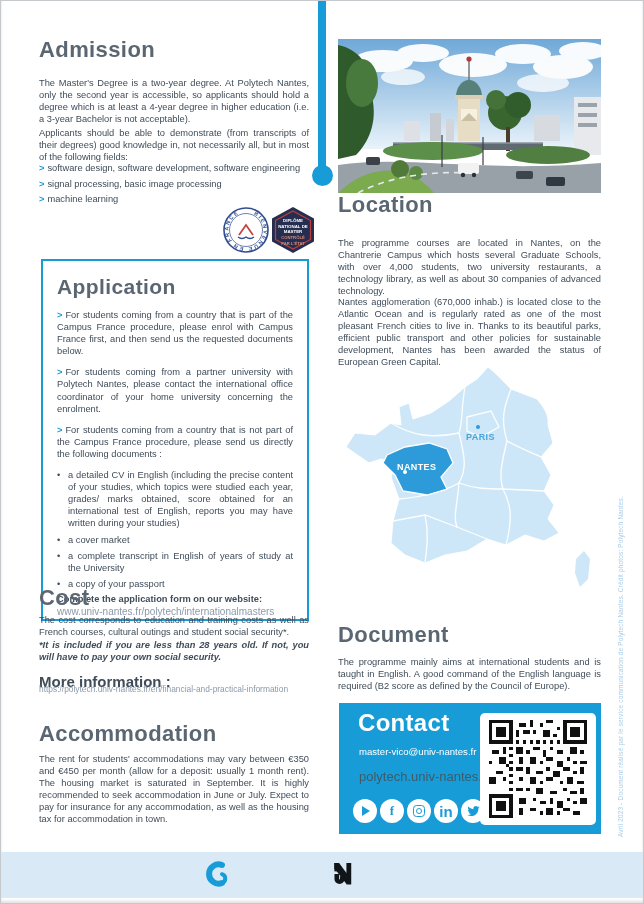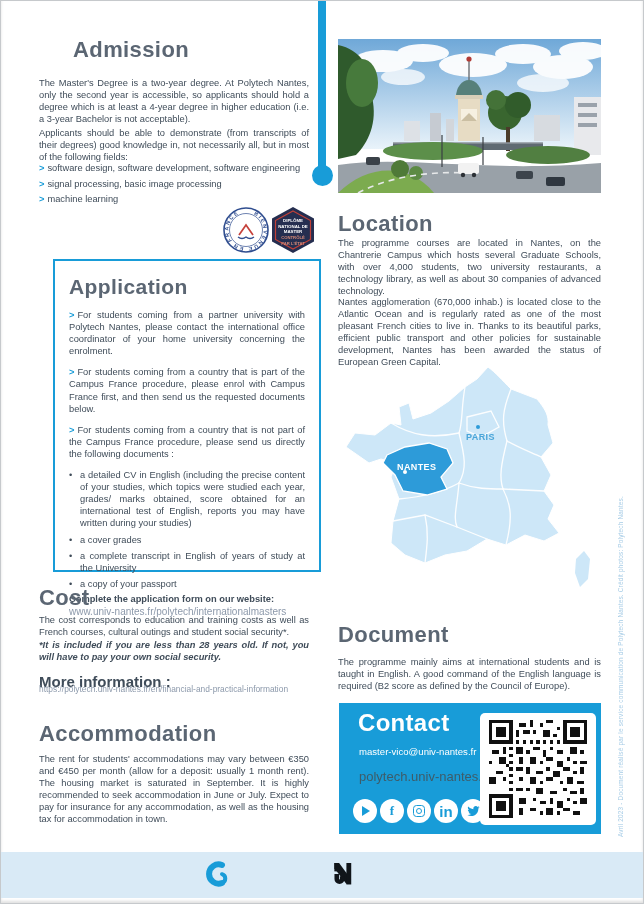--- a/index.html
+++ b/index.html
@@ -12,21 +12,21 @@
               text-align:justify; }
   .chev { color:#189cd8; font-weight:700; margin-right:3px; }
   .bl { font-size:9.3px; line-height:12.2px; color:#3f4c59; margin-bottom:3.4px; }
   .url { color:#8c99ab; font-weight:400; }
 
   
   .vline { position:absolute; left:317px; top:0; width:8px; height:168px; background:#189cd8; }
   .vdot  { position:absolute; left:311px; top:164px; width:21px; height:21px; border-radius:50%; background:#189cd8; }
 
   
-  .app-box { position:absolute; left:52px; top:258px; width:268px; height:313px;
+  .app-box { position:absolute; left:40px; top:258px; width:268px; height:362px;
              border:2px solid #189cd8; padding:12px 14px 0 14px; }
   .app-box .h1i { position:static; font-weight:700; color:#5b6673; font-size:21px; letter-spacing:.4px; margin:2px 0 10px 0; }
   .app-p { font-size:9.3px; line-height:12.1px; color:#3f4c59; text-align:justify; margin-bottom:9px; }
   .doc { display:flex; font-size:9.3px; line-height:12.1px; color:#3f4c59; margin-bottom:4px; }
   .doc .dot { width:11px; flex:0 0 11px; color:#3f4c59; }
   .doc .dtxt { text-align:justify; }
 
   
   .badge { position:absolute; }
 
@@ -57,21 +57,21 @@
             transform:rotate(-90deg); transform-origin:0 0; letter-spacing:.2px; white-space:nowrap; }
 </style>
 </head>
 <body>
 
 <div class="page">
 
   <div class="vline"></div>
   <div class="vdot"></div>
 
-  <div class="h1" style="left:38px; top:36px;margin-left:34px;">Admission</div>
+  <div class="h1" style="left:38px; top:36px;">Admission</div>
   <div class="body-txt" style="left:38px; top:68px; width:270px;margin-top:8px;">The Master's Degree is a two-year degree. At Polytech Nantes, only the second year is accessible, so applicants should hold a degree which is at least a 4-year degree in higher education (i.e. a 3-year Bachelor is not acceptable).</div>
   <div class="body-txt" style="left:38px; top:126px; width:270px;">Applicants should be able to demonstrate (from transcripts of their degrees) good knowledge in, not necessarily all, but in most of the following fields:</div>
   <div style="position:absolute; left:38px; top:161px; width:275px;">
     <div class="bl"><span class="chev">&gt;</span><span>software design, software development, software engineering</span></div>
     <div class="bl"><span class="chev">&gt;</span><span>signal processing, basic image processing</span></div>
     <div class="bl"><span class="chev">&gt;</span><span>machine learning</span></div>
   </div>
 
   <div class="badge" style="left:222px; top:206px; width:46px; height:46px;">
     <svg width="46" height="46" viewBox="0 0 46 46">
@@ -90,30 +90,30 @@
       <text x="22" y="16" text-anchor="middle" font-size="4.4" font-weight="bold" fill="#ffffff">DIPLÔME</text>
       <text x="22" y="21.5" text-anchor="middle" font-size="4.4" font-weight="bold" fill="#ffffff">NATIONAL DE</text>
       <text x="22" y="27" text-anchor="middle" font-size="4.4" font-weight="bold" fill="#ffffff">MASTER</text>
       <text x="22" y="33" text-anchor="middle" font-size="4.2" font-weight="bold" fill="#d98a77">CONTRÔLÉ</text>
       <text x="22" y="38.5" text-anchor="middle" font-size="4.2" font-weight="bold" fill="#d98a77">PAR L'ÉTAT</text>
     </svg>
   </div>
 
   <div class="app-box">
     <div class="h1i">Application</div>
+    <div class="app-p"><span class="chev">&gt;</span><span>For students coming from a country that is part of the Campus France procedure, please enrol with Campus France first, and then send us the requested documents below.</span></div>
     <div class="app-p"><span class="chev">&gt;</span><span>For students coming from a partner university with Polytech Nantes, please contact the international office coordinator of your home university concerning the enrolment.</span></div>
-    <div class="app-p"><span class="chev">&gt;</span><span>For students coming from a country that is part of the Campus France procedure, please enrol with Campus France first, and then send us the requested documents below.</span></div>
     <div class="app-p"><span class="chev">&gt;</span><span>For students coming from a country that is not part of the Campus France procedure, please send us directly the following documents :</span></div>
     <div class="doc">
         <span class="dot">•</span>
         <span class="dtxt">a detailed CV in English (including the precise content of your studies, which topics were studied each year, grades/ marks obtained, score obtained for an international test of English, reports you may have written during your studies)</span>
       </div>
     <div class="doc">
         <span class="dot">•</span>
-        <span class="dtxt">a cover grades</span>
+        <span class="dtxt">a cover market</span>
       </div>
     <div class="doc">
         <span class="dot">•</span>
         <span class="dtxt">a complete transcript in English of years of study at the University</span>
       </div>
     <div class="doc">
         <span class="dot">•</span>
         <span class="dtxt">a copy of your passport</span>
       </div>
     <div style="font-size:9.3px; font-weight:700; color:#3f4c59;">Complete the application form on our website:</div>
@@ -189,21 +189,21 @@
       <circle cx="125" cy="136" r="2.2" fill="#2c3136"></circle>
         <circle cx="136" cy="136" r="2.2" fill="#2c3136"></circle>
       <rect x="178" y="132" width="17" height="8" rx="2" fill="#3c444c"></rect>
       <rect x="208" y="138" width="19" height="9" rx="2" fill="#2f3740"></rect>
       <rect x="28" y="118" width="14" height="8" rx="2" fill="#3a4148"></rect>
       <line x1="104" y1="96" x2="104" y2="128" stroke="#3a3f44" stroke-width="1.2"></line>
       <line x1="145" y1="98" x2="145" y2="126" stroke="#3a3f44" stroke-width="1.2"></line>
     </svg>
   </div>
 
-  <div class="h1" style="left:337px; top:210px;text-align:center;">Location</div>
+  <div class="h1" style="left:337px; top:191px;text-align:center;">Location</div>
   <div class="body-txt" style="left:337px; top:236px; width:263px;">The programme courses are located in Nantes, on the Chantrerie Campus which hosts several Graduate Schools, with over 4,000 students, two university restaurants, a technology library, as well as about 30 companies of advanced technology.</div>
   <div class="body-txt" style="left:337px; top:295px; width:263px;">Nantes agglomeration (670,000 inhab.) is located close to the Atlantic Ocean and is regularly rated as one of the most pleasant French cities to live in. Thanks to its beautiful parks, efficient public transport and other policies for sustainable development, Nantes has been awarded the status of European Green Capital.</div>
 
   <div style="position:absolute; left:340px; top:364px; width:254px; height:232px;">
     <svg width="254" height="232" viewBox="0 0 254 232">
       <path d="M147,2 C155,8 160,14 170,24 L196,34 C204,44 208,50 207,60 L212,78 L200,92 L210,110 L203,126 L213,140 L207,154 L218,168 L203,176 L184,170 L165,180 L146,174 L126,186 L104,190 L84,198 L64,190 L50,178 L52,156 L58,134 L50,112 L55,98 L40,94 L28,98 L5,82 L14,68 L34,70 L50,58 L60,60 L58,42 L68,38 L72,54 L90,48 L108,36 L124,22 L136,14 Z" fill="#cde7f8" stroke="#ffffff" stroke-width="1"></path>
       <path d="M235,194 l8,-8 l6,8 l-2,20 l-8,8 l-5,-14 z" fill="#cde7f8"></path>
       <g stroke="#ffffff" stroke-width="1.3" fill="none" stroke-linecap="round" opacity=".95">
         <path d="M124,22 C120,44 122,56 118,68"></path>
         <path d="M50,58 C70,70 90,74 118,68"></path>

